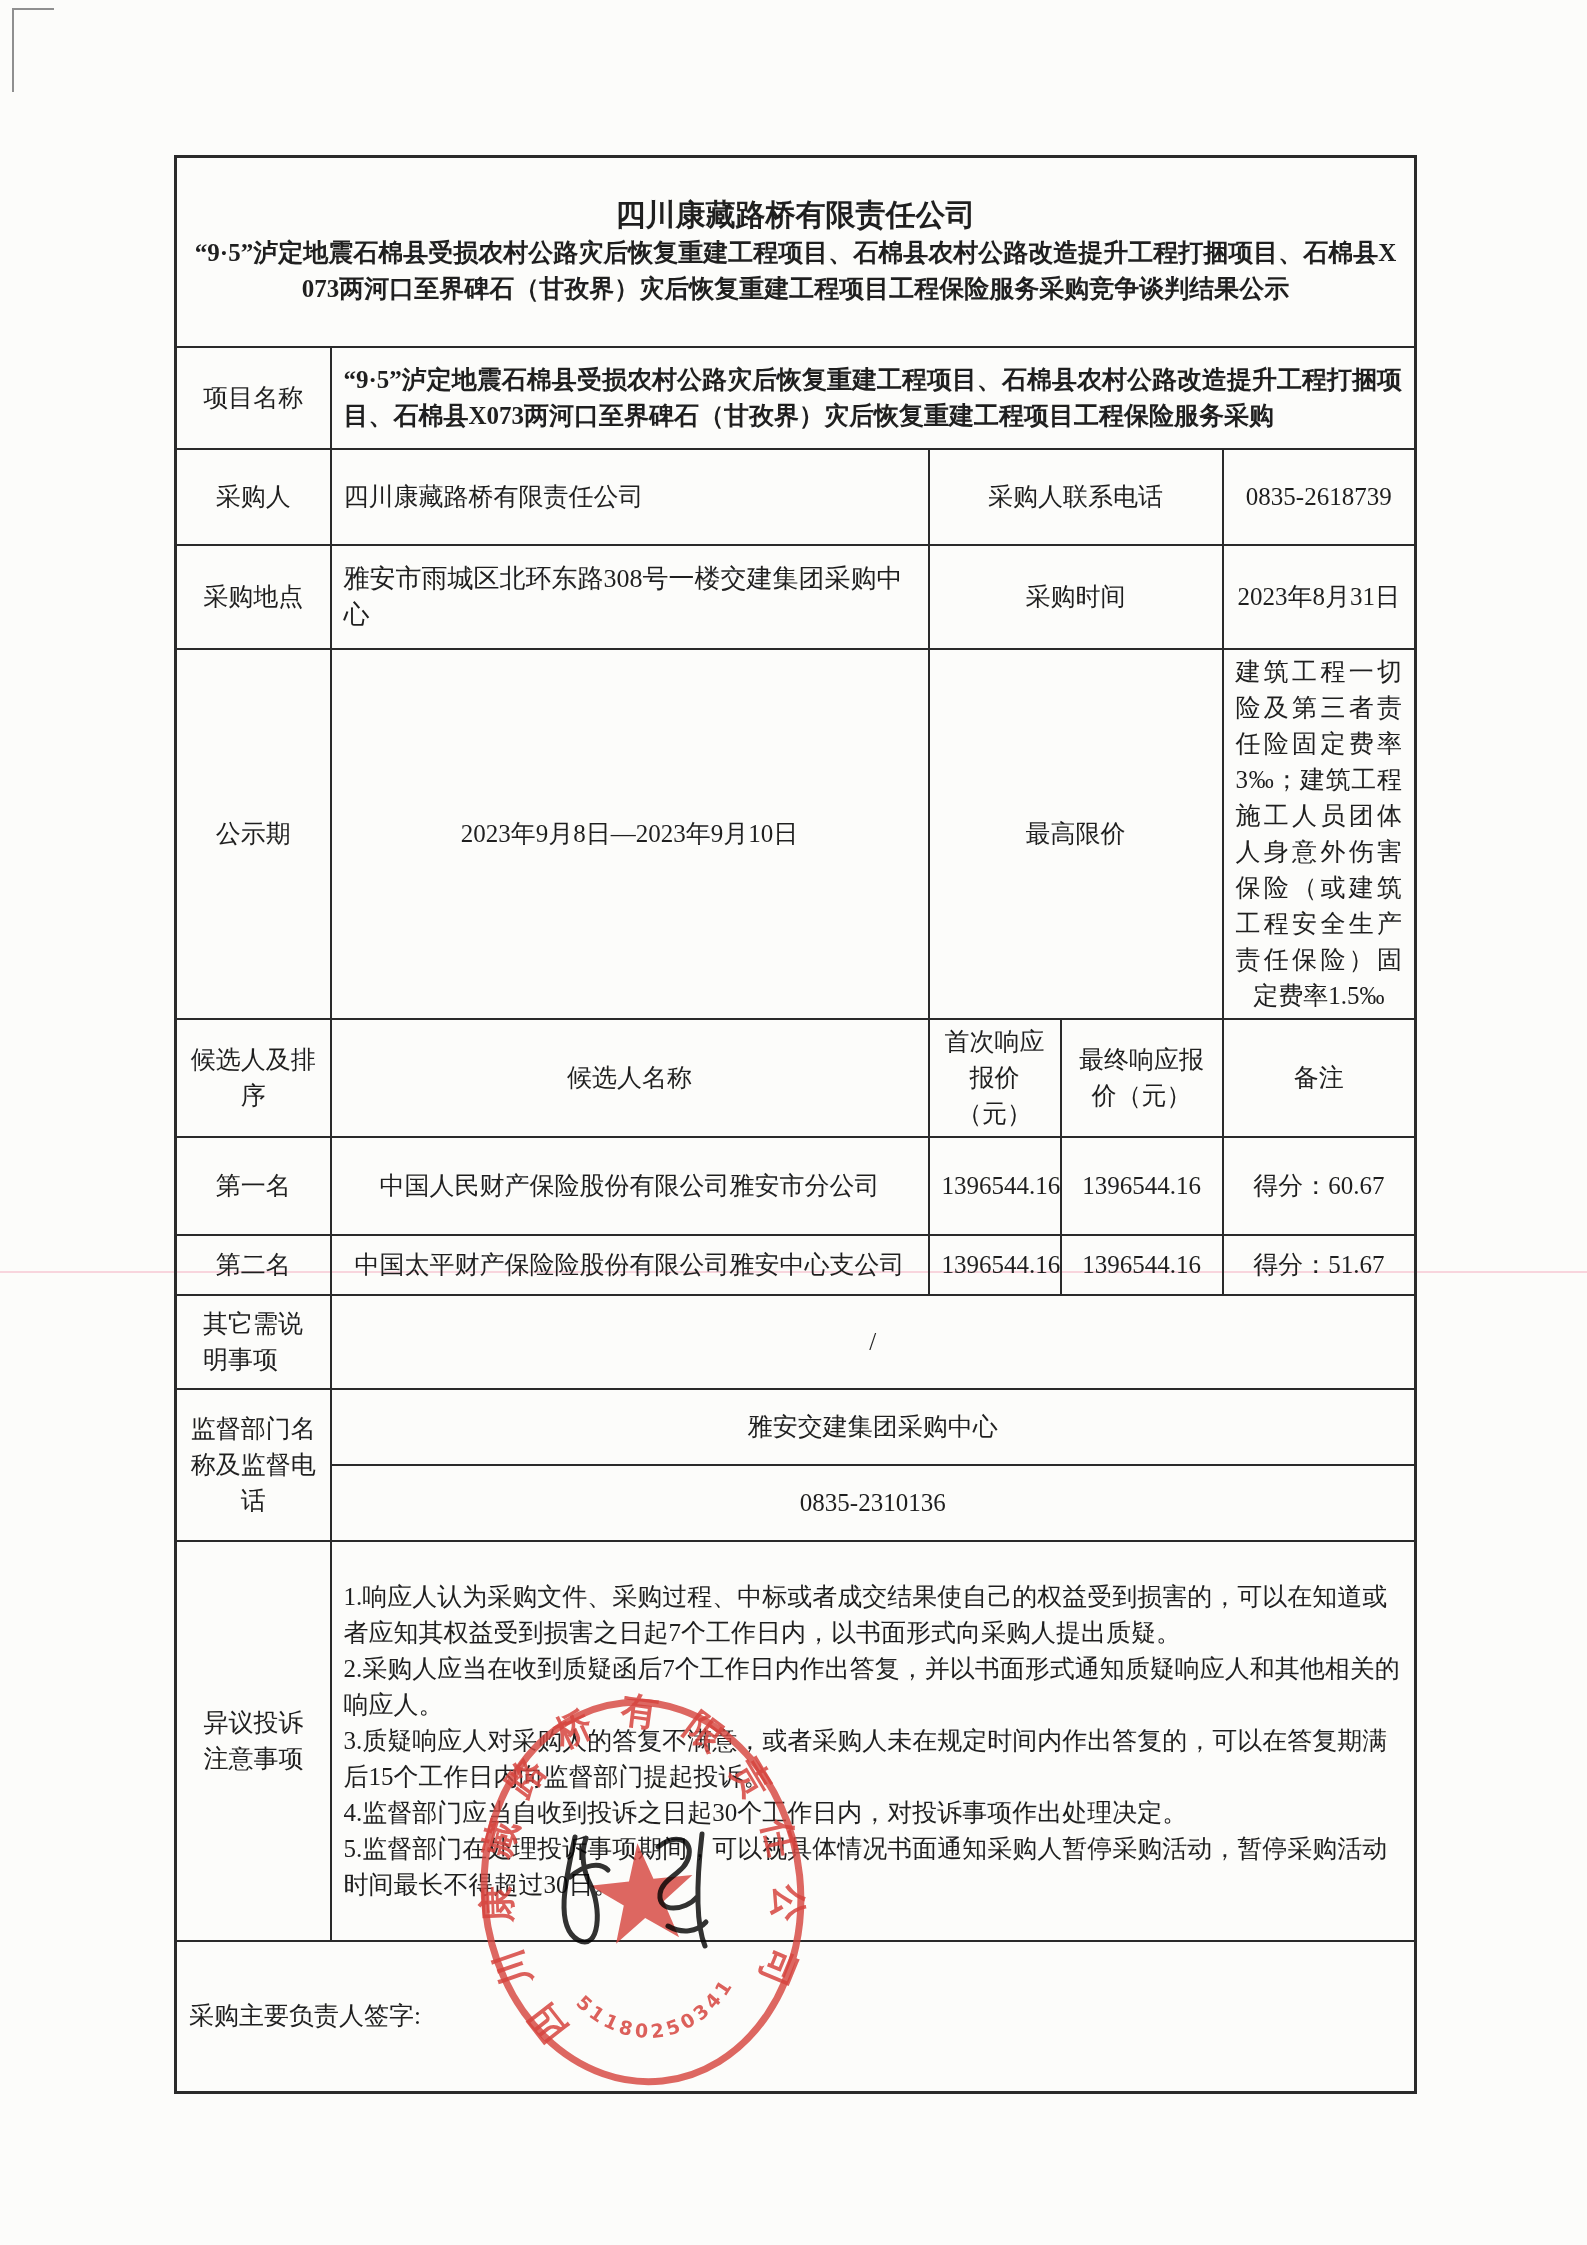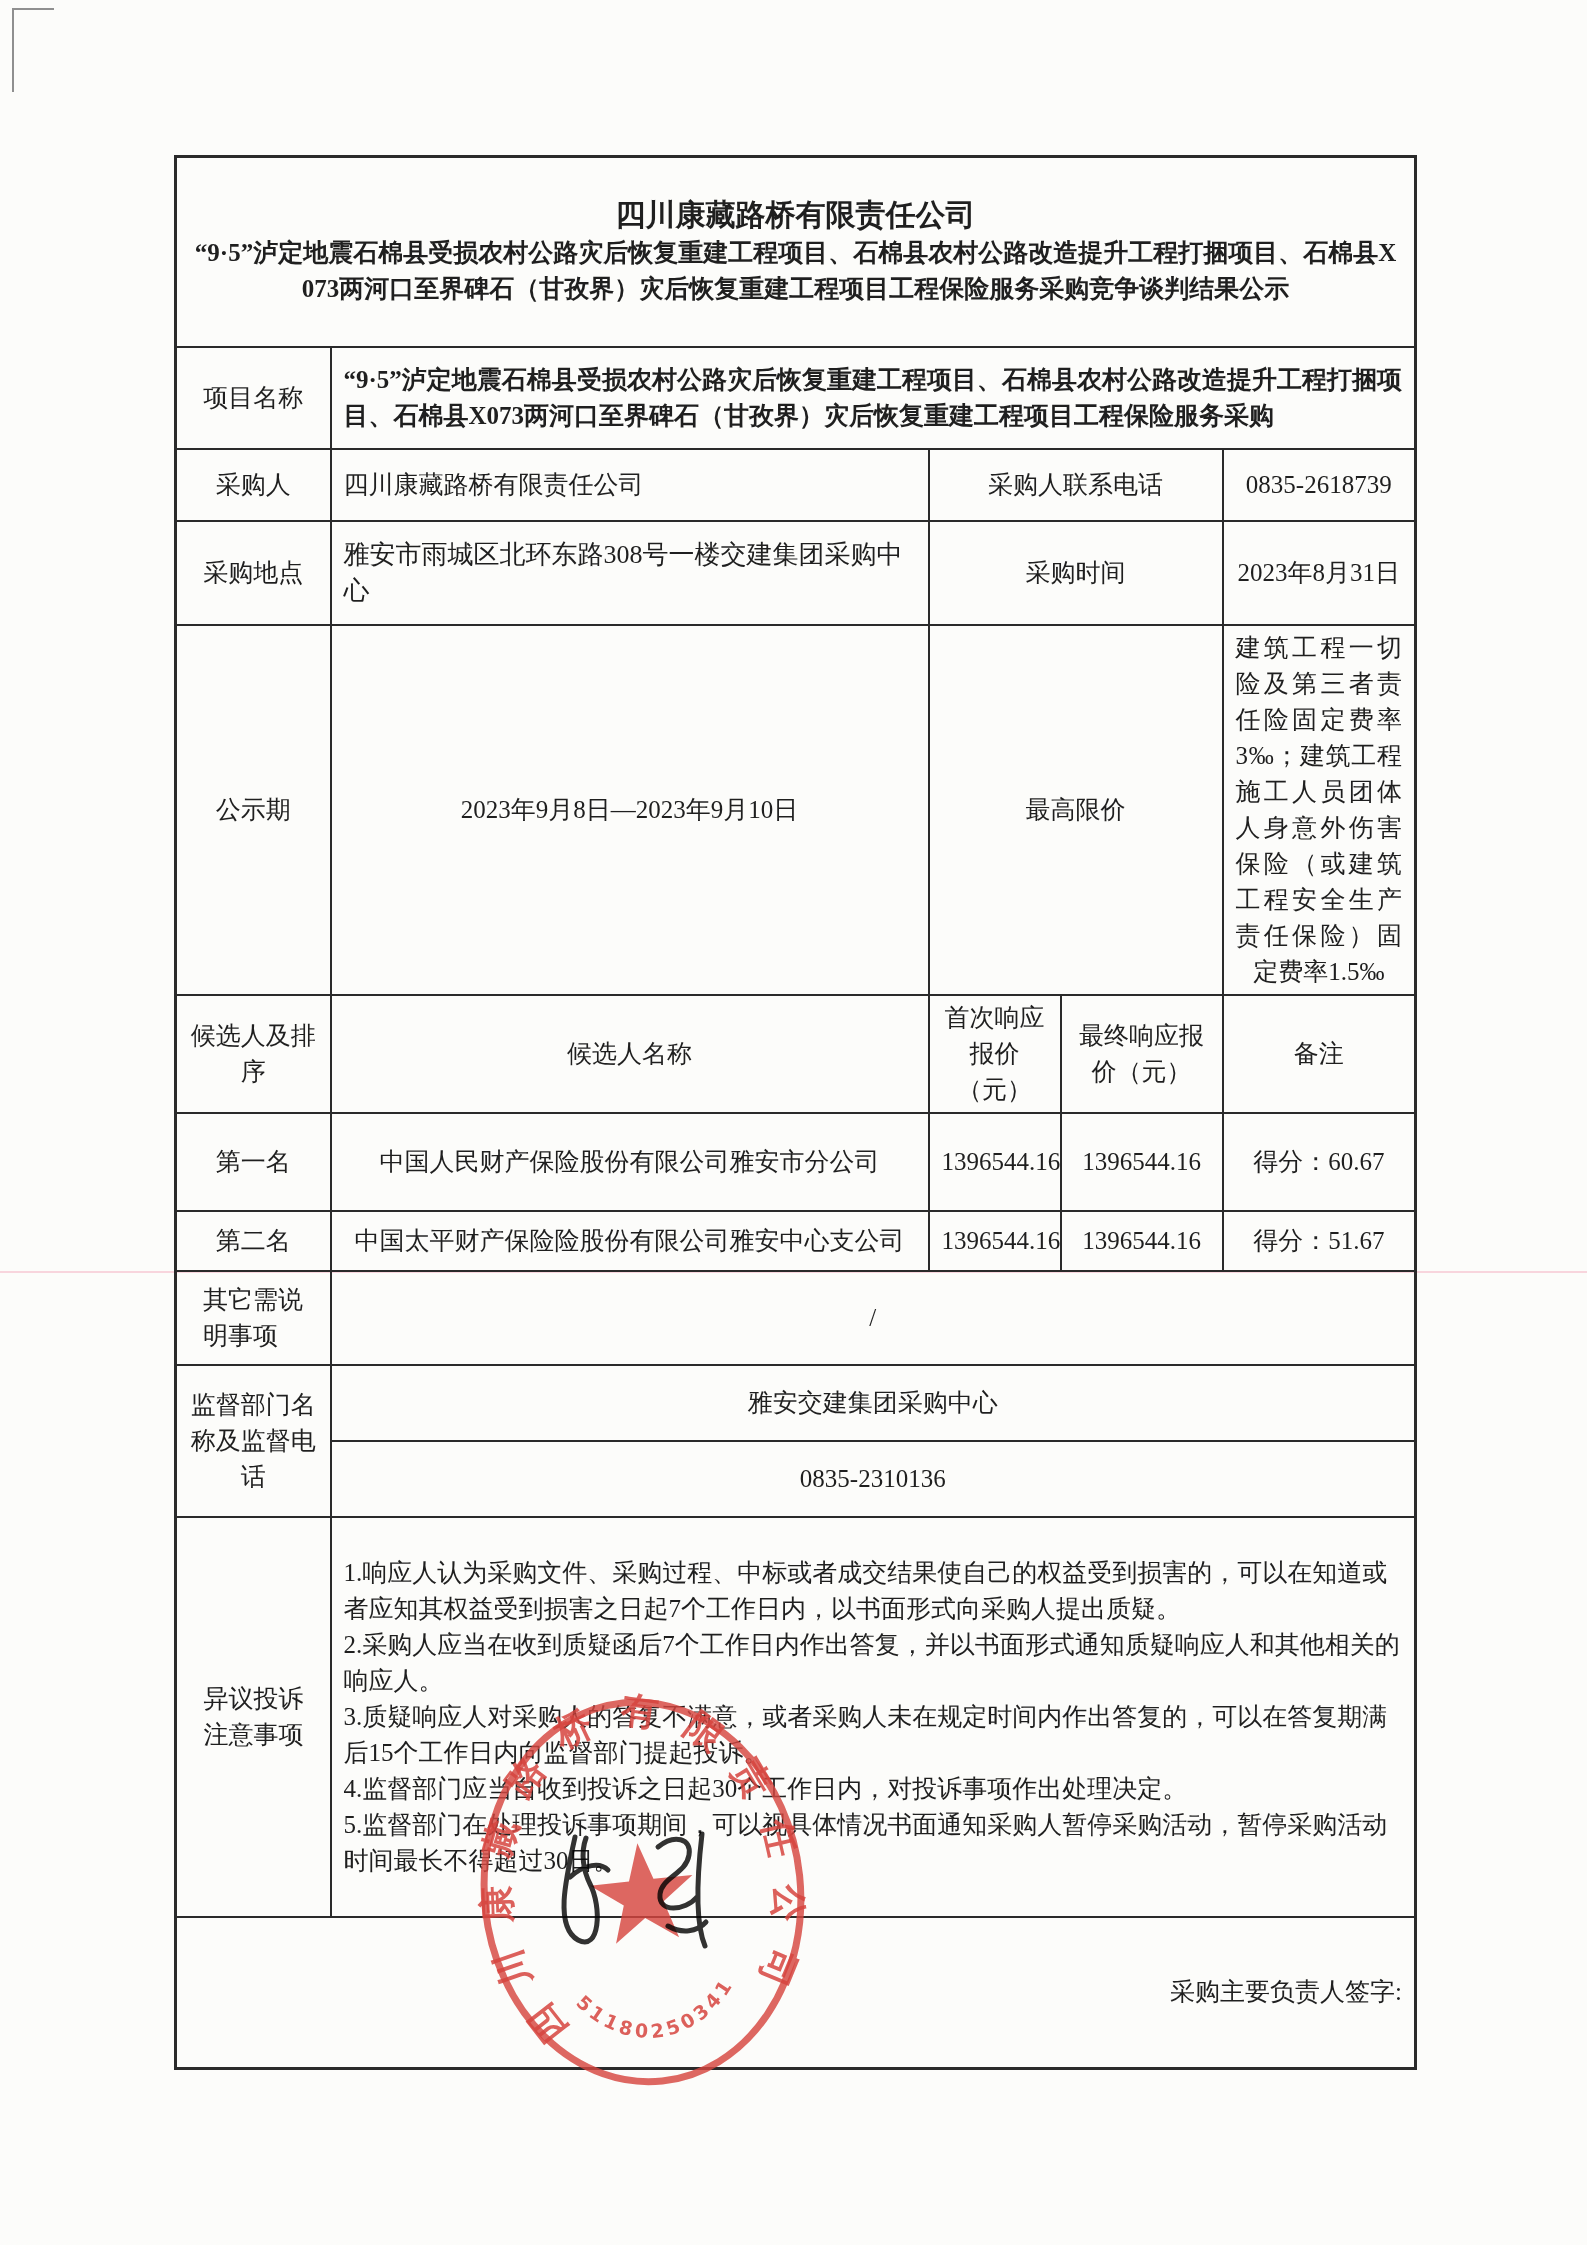--- a/index.html
+++ b/index.html
@@ -47,21 +47,21 @@
   td.hdr{
     text-align:center;font-size:23px;line-height:34px;padding:4px 8px;
   }
   td.num{
     text-align:center;font-size:24px;white-space:nowrap;padding:4px 4px;
   }
   td.objection-val{
     text-align:left;font-size:25px;line-height:37px;padding:10px 18px;
   }
   td.sign-cell{
-    text-align:right;padding-left:14px;font-size:26px;margin-top:32px;
+    text-align:left;padding-left:14px;font-size:26px;margin-top:32px;
   }
   .seal-wrap{
     position:absolute;left:468px;top:1692px;width:350px;height:410px;
     transform:rotate(-6deg);
   }
   .seal-wrap svg{mix-blend-mode:multiply;}
   .sig-wrap{
     position:absolute;left:540px;top:1822px;width:210px;height:160px;
   }
   .sig-wrap svg{mix-blend-mode:multiply;}
@@ -88,21 +88,21 @@
       <div class="title-company">四川康藏路桥有限责任公司</div>
       <div class="title-sub">“9·5”泸定地震石棉县受损农村公路灾后恢复重建工程项目、石棉县农村公路改造提升工程打捆项目、石棉县X073两河口至界碑石（甘孜界）灾后恢复重建工程项目工程保险服务采购竞争谈判结果公示</div>
     </td>
   </tr>
 
   <tr style="height:102px">
     <td class="lbl">项目名称</td>
     <td class="project-val" colspan="4">“9·5”泸定地震石棉县受损农村公路灾后恢复重建工程项目、石棉县农村公路改造提升工程打捆项目、石棉县X073两河口至界碑石（甘孜界）灾后恢复重建工程项目工程保险服务采购</td>
   </tr>
 
-  <tr style="height:72px">
+  <tr style="height:96px">
     <td class="lbl">采购人</td>
     <td class="val-left">四川康藏路桥有限责任公司</td>
     <td class="val-center" colspan="2">采购人联系电话</td>
     <td class="val-center">0835-2618739</td>
   </tr>
 
   <tr style="height:104px">
     <td class="lbl">采购地点</td>
     <td class="val-left" style="font-size:26px">雅安市雨城区北环东路308号一楼交建集团采购中心</td>
     <td class="val-center" colspan="2">采购时间</td>

